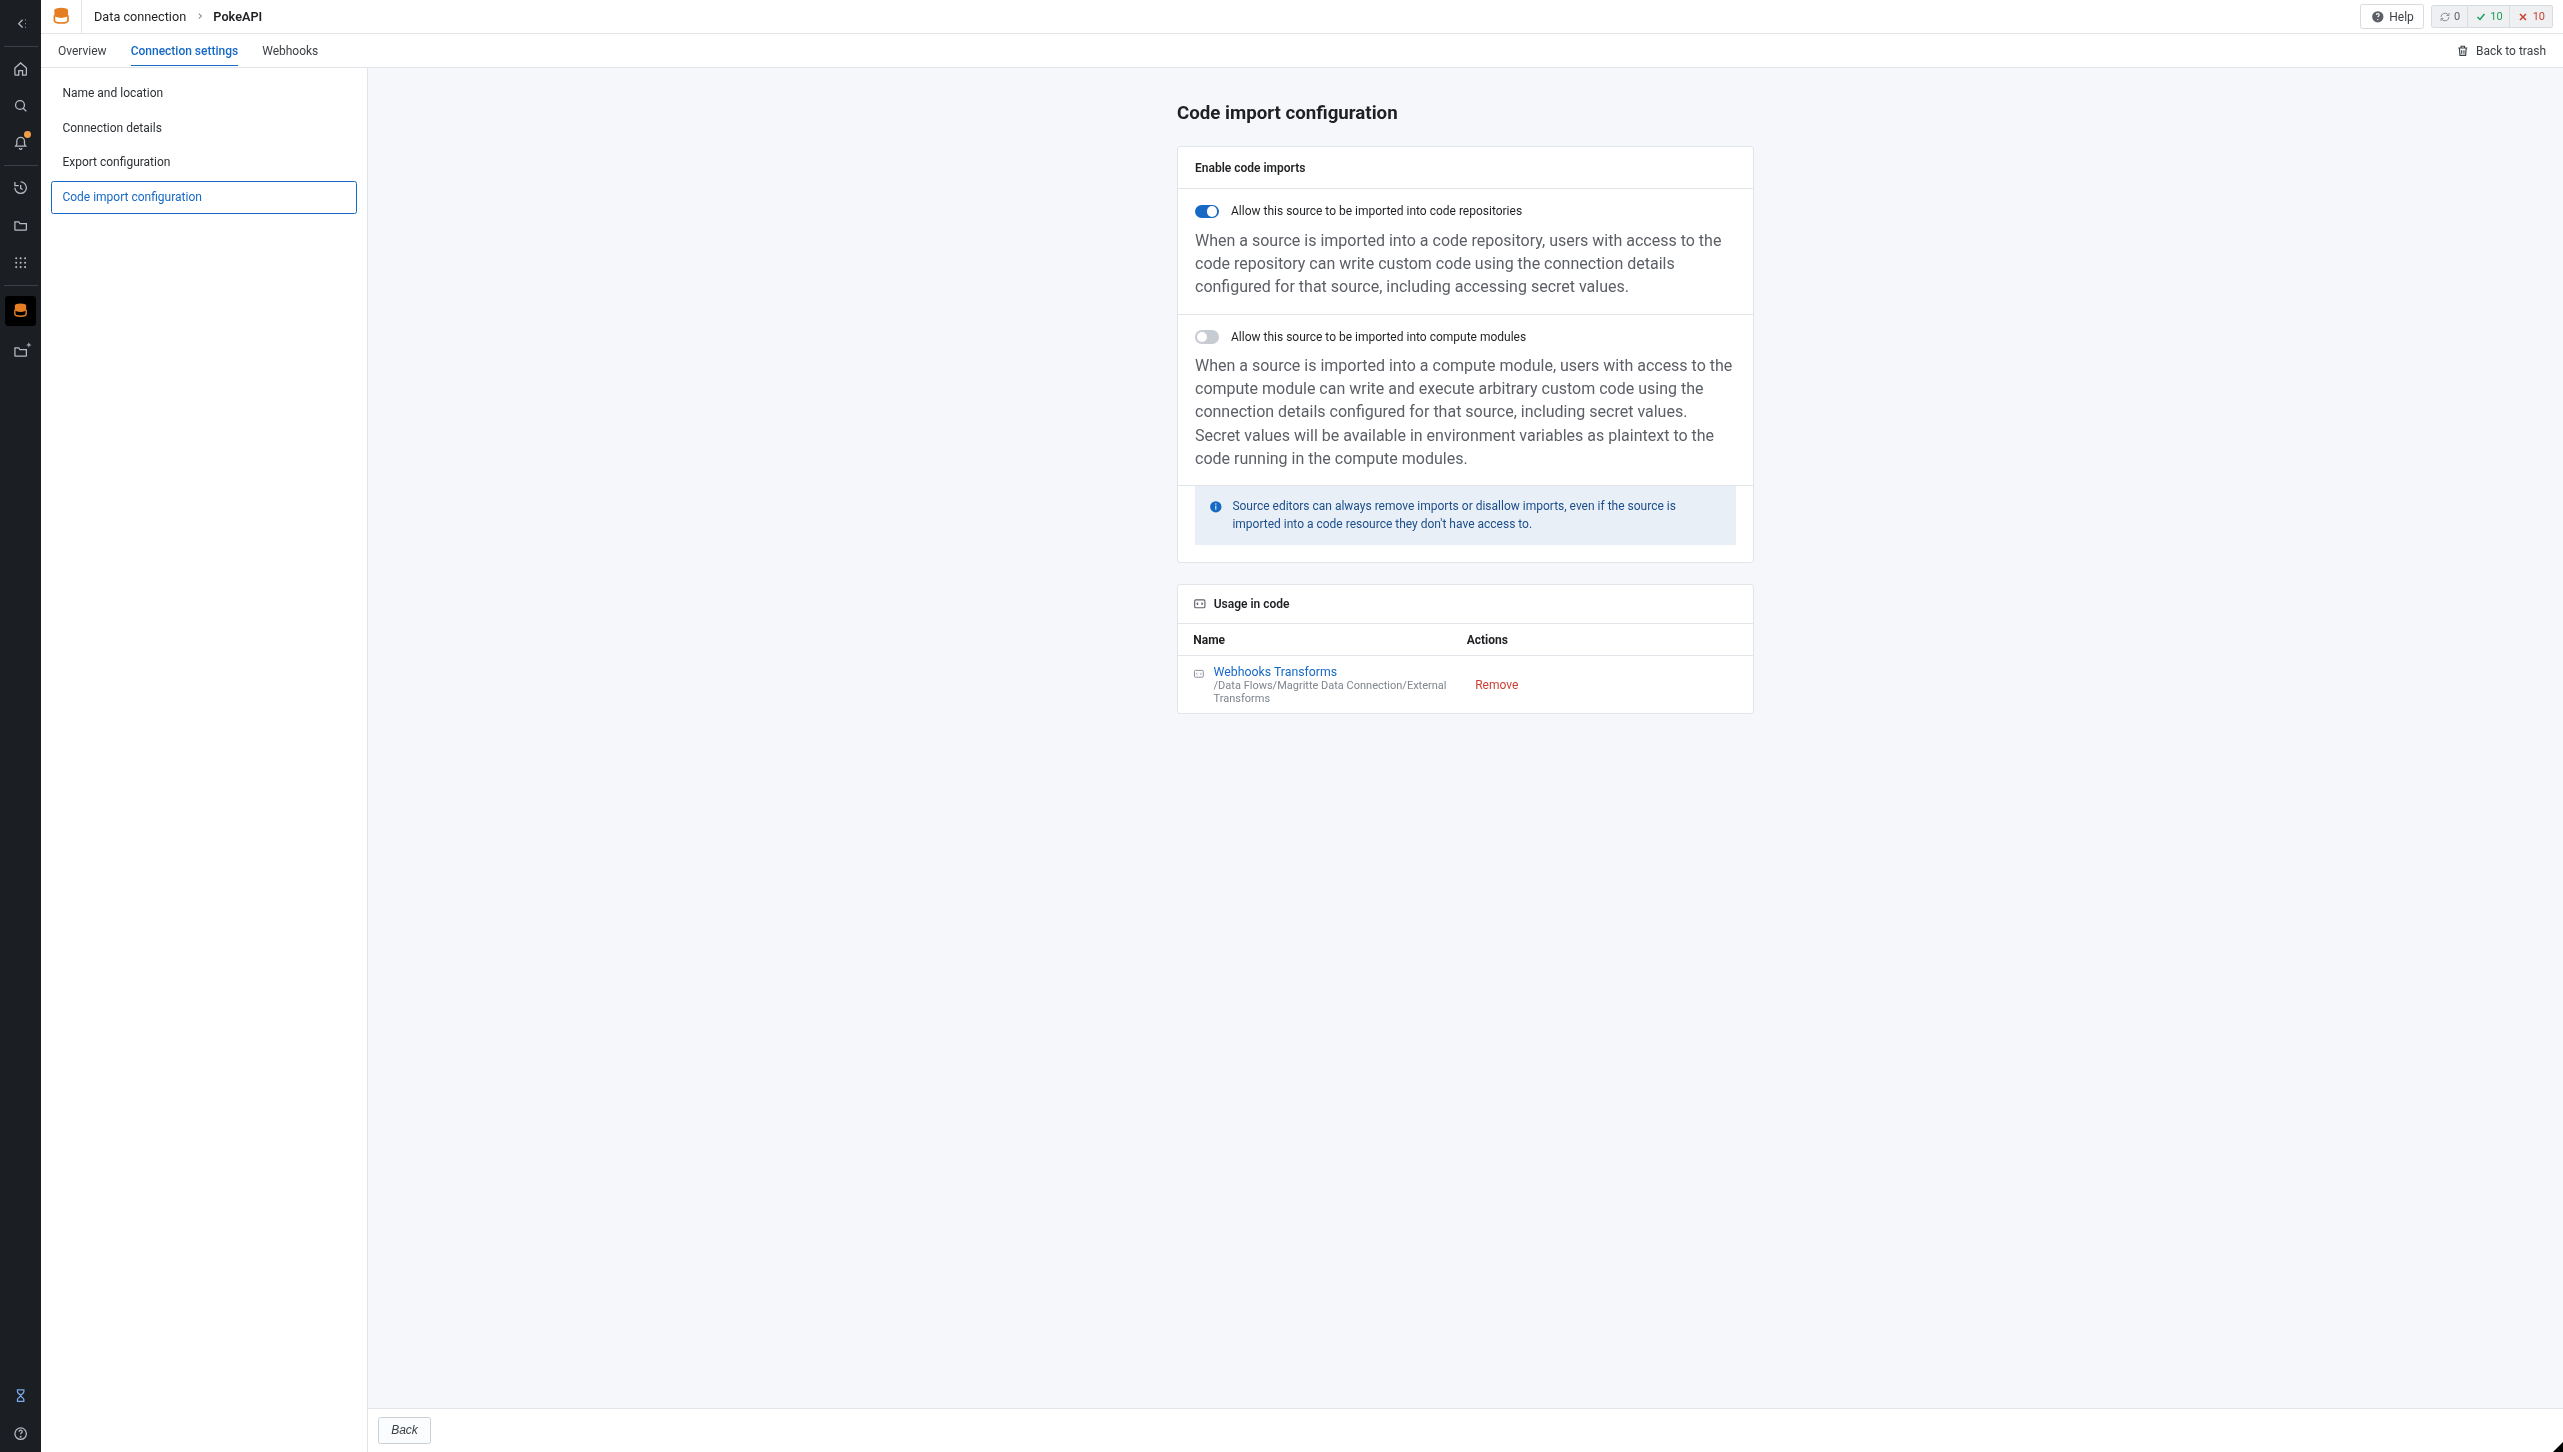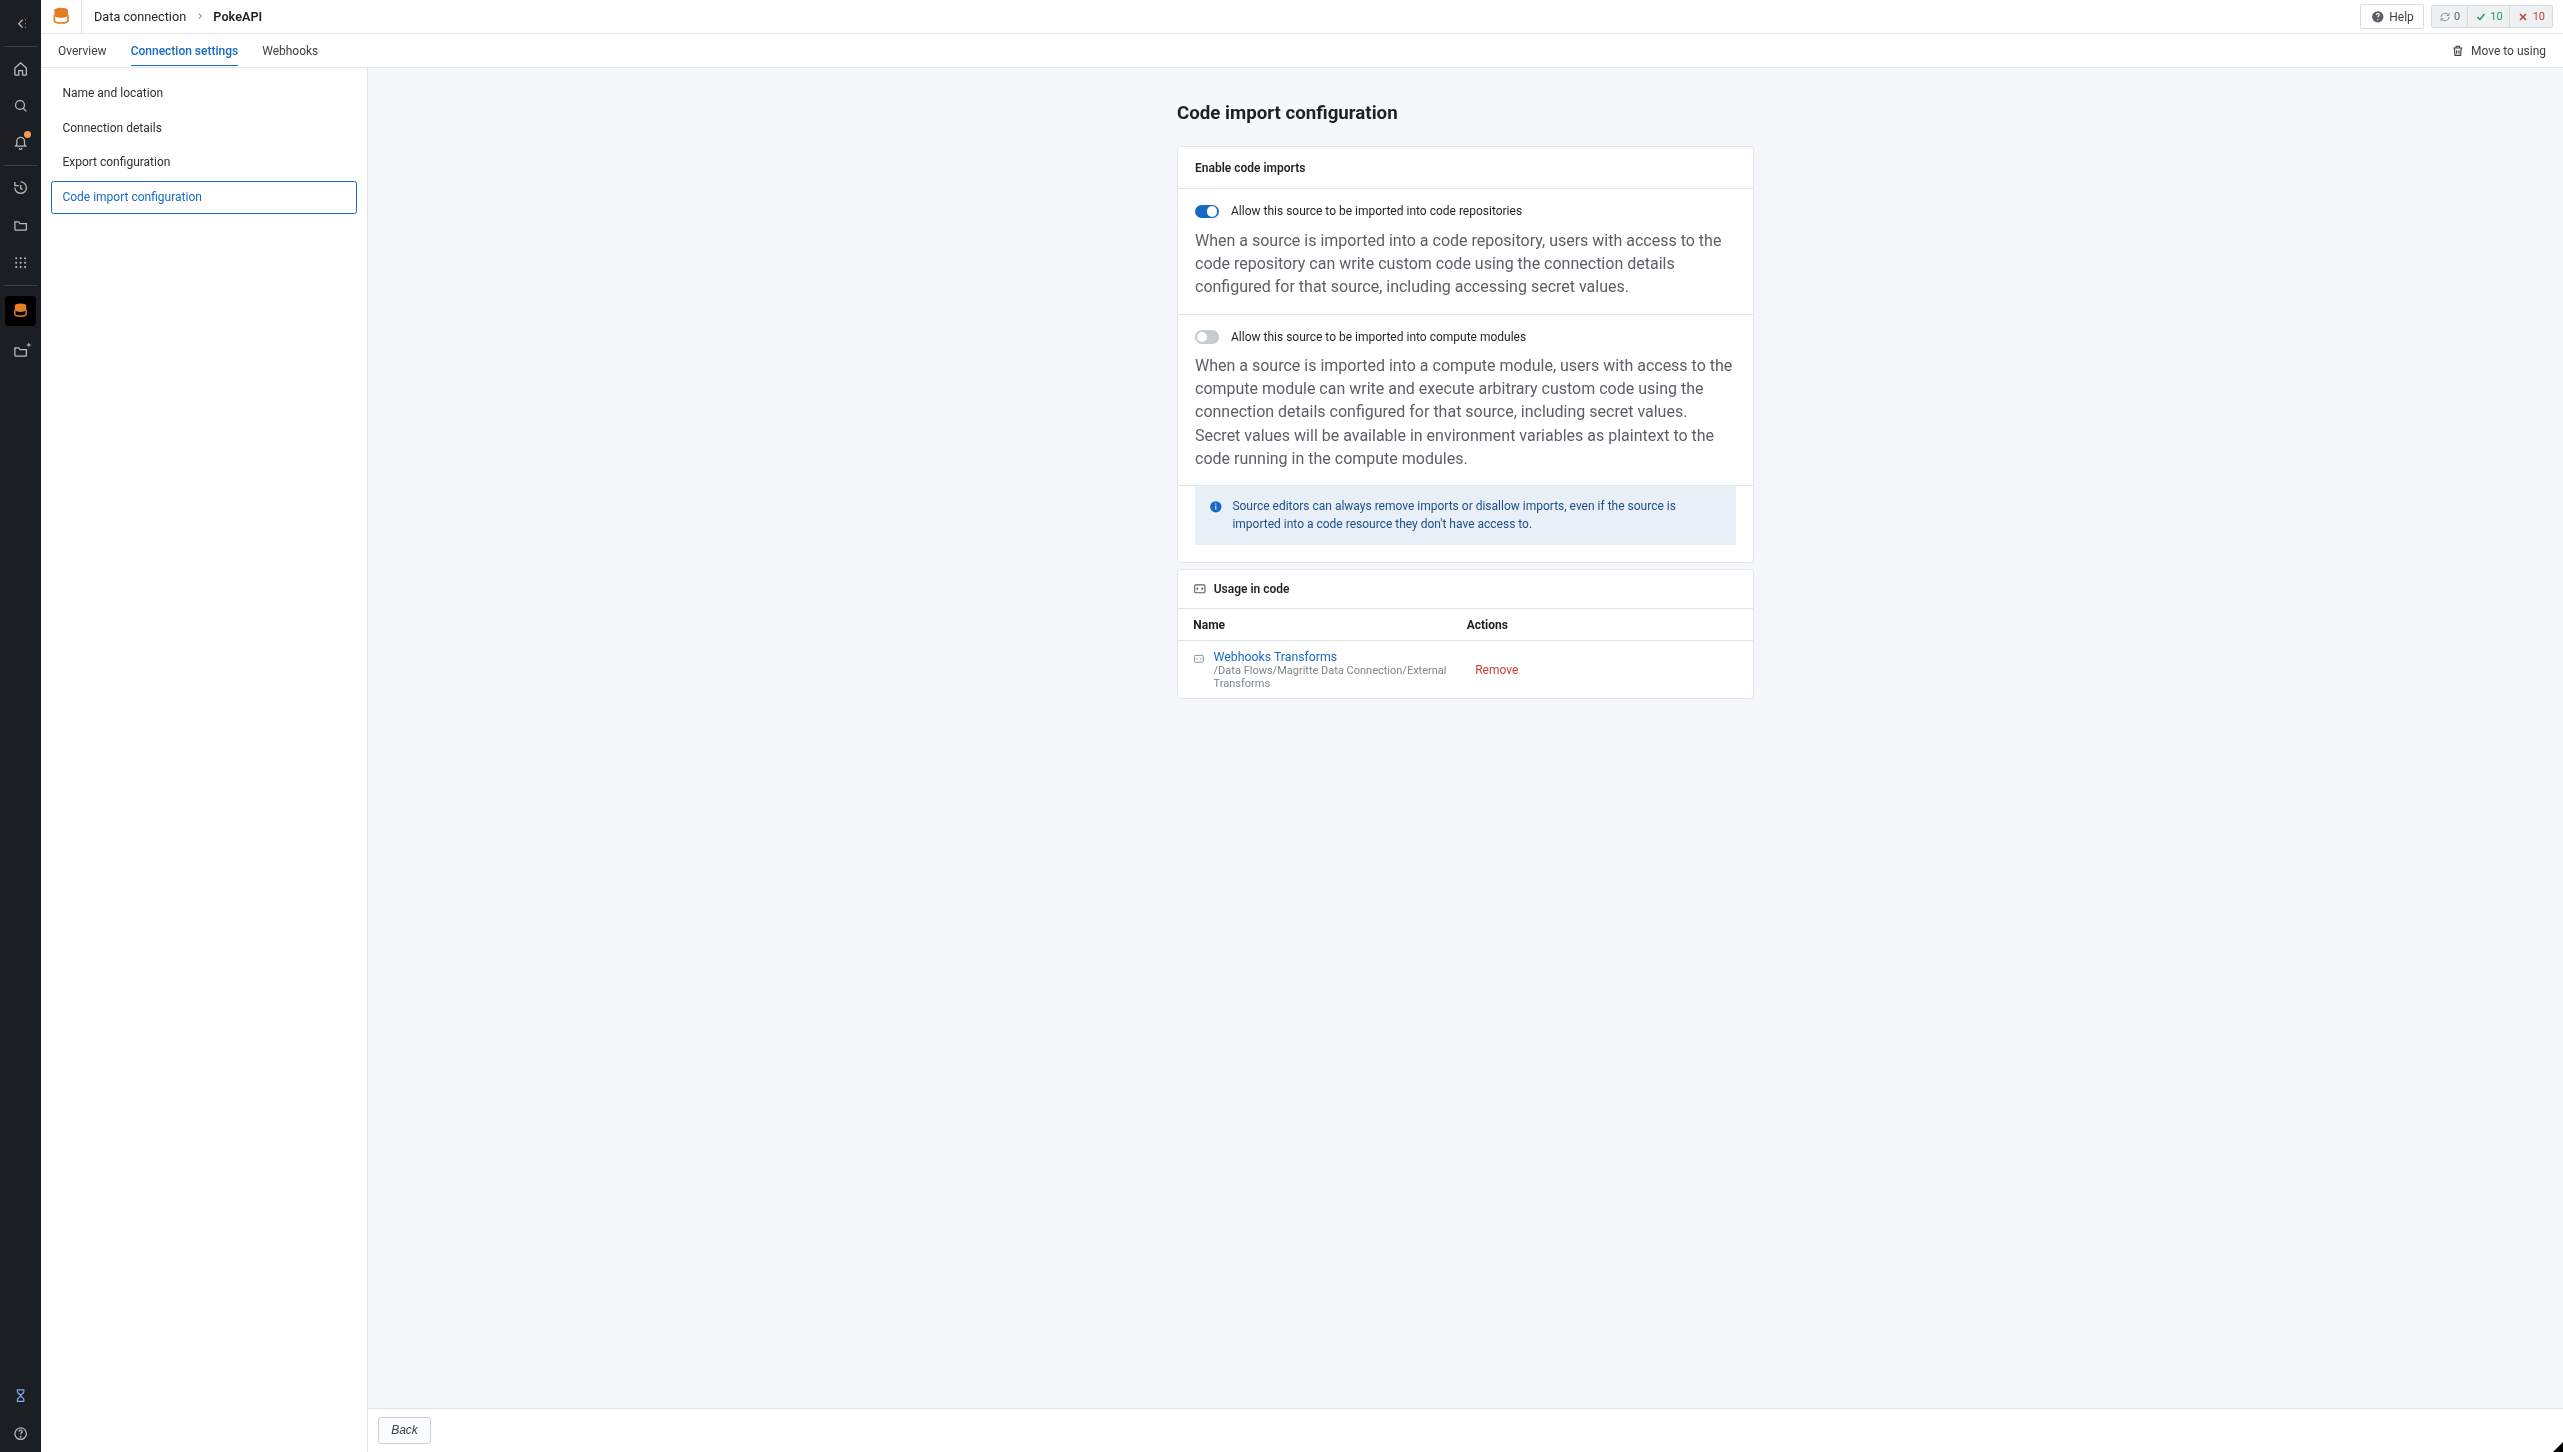--- a/index.html
+++ b/index.html
@@ -112,21 +112,21 @@
   .switch-label { font-size: 12px; color: #1f2023; }
   .desc { font-size: 16px; color: #5c6066; line-height: 1.45; }
 
   .callout {
     display: flex; gap: 10.2px; background: #e8eff7; border-radius: 0;
     padding: 12px 13.6px; margin: 0 17px 17px 17px;
   }
   .callout .info-icon { color: #1769c6; flex: none; margin-top: 1.7px; }
   .callout .text { color: #1c4e89; line-height: 1.45; font-size: 12px; }
 
-  .usage-card { margin-top: 6px; }
+  .usage-card { margin-top: 21px; }
   .usage-header { display: flex; align-items: center; gap: 6.8px; padding: 12px 15.3px; font-weight: 600; border-bottom: 0.8px solid #e1e4e8; }
   .usage-colrow { display: flex; padding: 8.5px 15.3px; border-bottom: 0.8px solid #e1e4e8; font-weight: 700; font-size: 12px; color: #1f2023; }
   .usage-colrow .c1 { flex: 1; }
   .usage-colrow .c2 { width: 271px; }
   .usage-row { display: flex; padding: 8.5px 15.3px; align-items: center; }
   .usage-row .c1 { flex: 1; display: flex; gap: 8.5px; align-items: flex-start; }
   .usage-row .c2 { width: 271px; padding-left: 8.5px;}
   .link { color: #1769c6; cursor: pointer; font-size: 12.3px; }
   .subpath { color: #7e858d; font-size: 11px; }
   .remove-link { color: #cb3f33; cursor: pointer; }
@@ -288,21 +288,21 @@
   <div class="tabs-row">
     <div class="tab">Overview</div>
     <div class="tab active">Connection settings</div>
     <div class="tab">Webhooks</div>
     <div class="flex"></div>
     <div class="trash-btn">
       <svg width="13.6" height="13.6" viewBox="0 0 24 24" fill="none" stroke="currentColor" stroke-width="2">
           <path d="M4 7h16M9 7V4h6v3M6 7l1 13h10l1-13"></path>
           <path d="M10 11v6M14 11v6"></path>
         </svg>
-      <span>Move to using</span>
+      <span>Back to trash</span>
     </div>
   </div>
 
   <div class="body">
 
     <div class="sidepanel">
       <div class="nav-item">Name and location</div>
       <div class="nav-item">Connection details</div>
       <div class="nav-item">Export configuration</div>
       <div class="nav-item active">Code import configuration</div>

